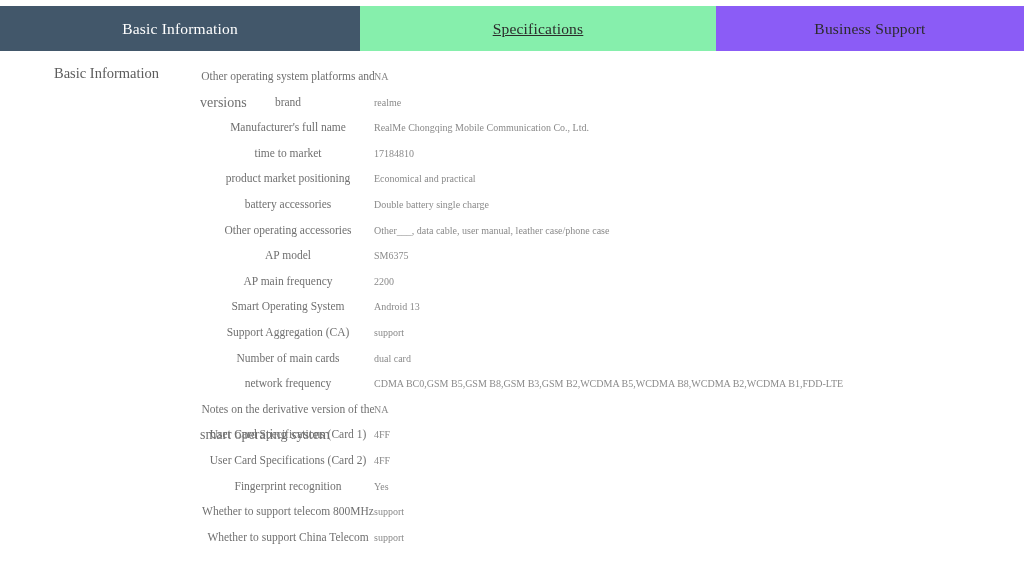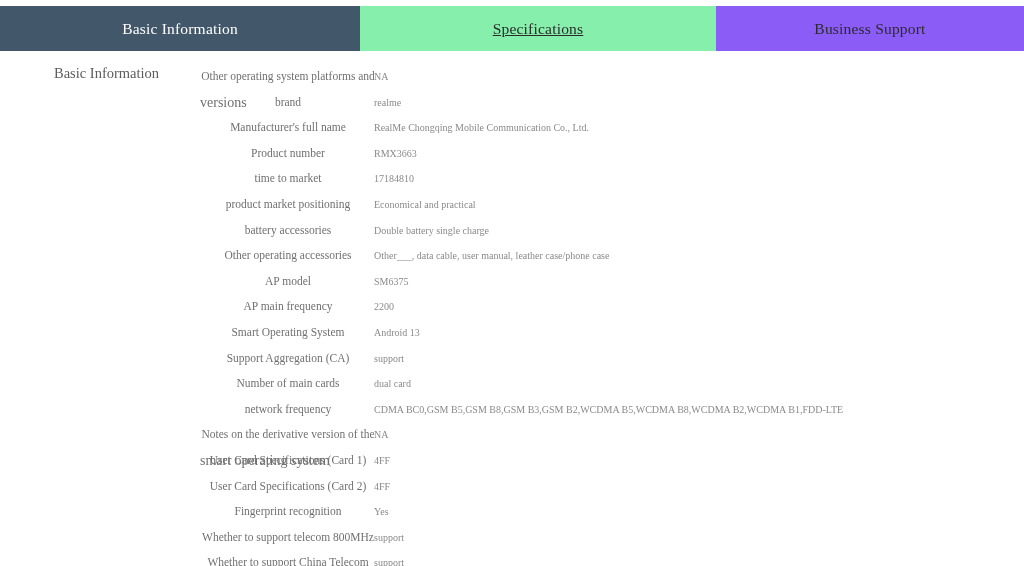--- a/index.html
+++ b/index.html
@@ -144,24 +144,20 @@
       <span class="row-label">brand</span>
       <span class="row-label-overlap">versions</span>
       <span class="row-value">realme</span>
     </div>
 
     <div class="row">
       <span class="row-label">Manufacturer's full name</span>
       <span class="row-value">RealMe Chongqing Mobile Communication Co., Ltd.</span>
     </div>
 
-    <div class="row">
-      <span class="row-label">Product number</span>
-      <span class="row-value">RMX3663</span>
-    </div>
 
     <div class="row">
       <span class="row-label">time to market</span>
       <span class="row-value">17184810</span>
     </div>
 
     <div class="row">
       <span class="row-label">product market positioning</span>
       <span class="row-value">Economical and practical</span>
     </div>

